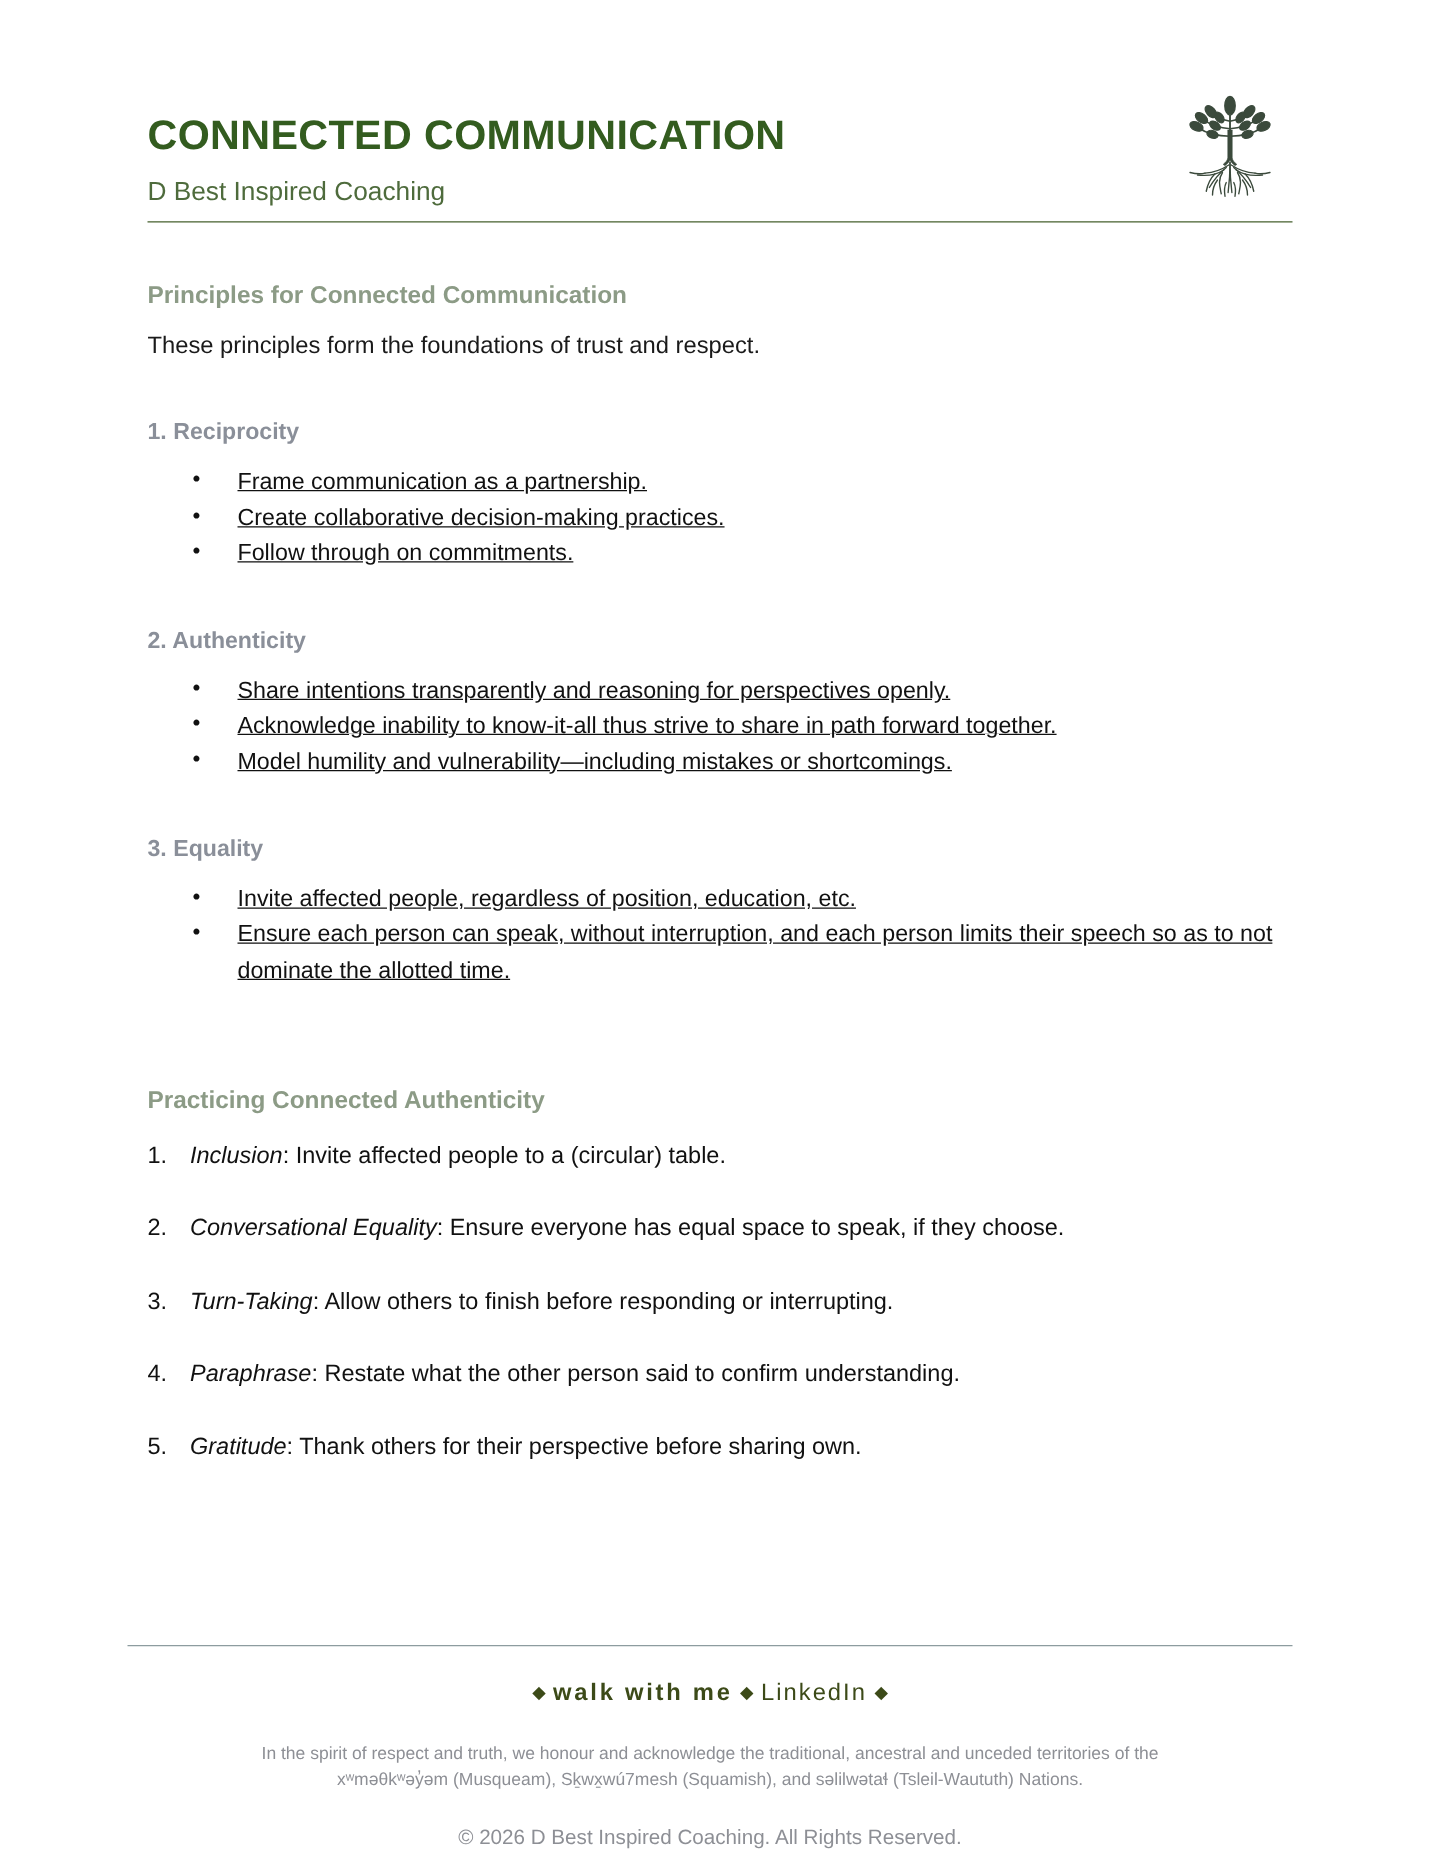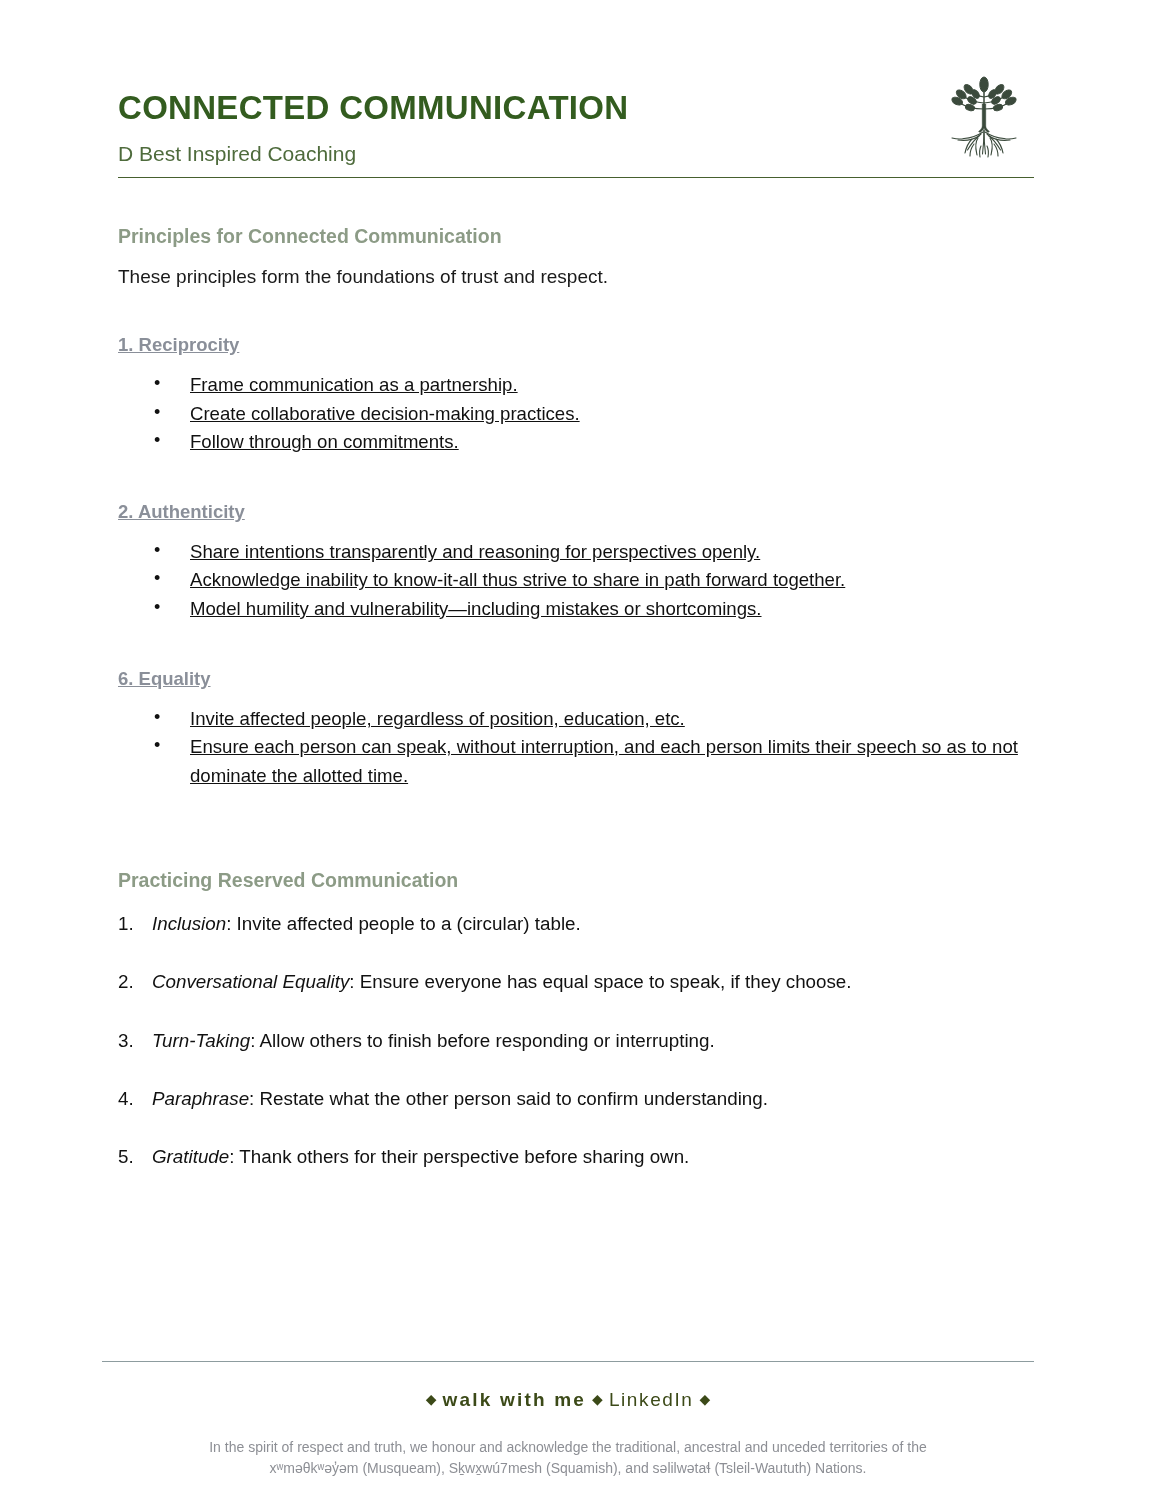--- a/index.html
+++ b/index.html
@@ -74,21 +74,20 @@
     color: #1a1a1a;
     margin: 14px 0 0 0;
     line-height: 1.35;
   }
   .sub-heading {
     font-size: 18.5px;
     font-weight: bold;
     color: #8a8f99;
     margin: 44px 0 0 0;
     line-height: 1.3;
-    text-decoration: underline;
   }
   ul.bullets {
     list-style: none;
     margin: 14px 0 0 0;
     padding: 0;
   }
   ul.bullets > li {
     position: relative;
     padding-left: 72px;
     font-size: 18.6px;
@@ -268,28 +267,28 @@
       <li>Follow through on commitments.</li>
     </ul>
 
     <h3 class="sub-heading">2. Authenticity</h3>
     <ul class="bullets">
       <li>Share intentions transparently and reasoning for perspectives openly.</li>
       <li>Acknowledge inability to know-it-all thus strive to share in path forward together.</li>
       <li>Model humility and vulnerability—including mistakes or shortcomings.</li>
     </ul>
 
-    <h3 class="sub-heading">6. Equality</h3>
+    <h3 class="sub-heading">3. Equality</h3>
     <ul class="bullets">
       <li>Invite affected people, regardless of position, education, etc.</li>
       <li>Ensure each person can speak, without interruption, and each person limits their speech so as to not dominate the allotted time.</li>
     </ul>
 
     <div class="practice-block">
-      <h2 class="section-heading">Practicing Reserved Communication</h2>
+      <h2 class="section-heading">Practicing Connected Authenticity</h2>
       <ol class="practices">
         <li><em>Inclusion</em><span>: Invite affected people to a (circular) table.</span></li>
         <li><em>Conversational Equality</em><span>: Ensure everyone has equal space to speak, if they choose.</span></li>
         <li><em>Turn-Taking</em><span>: Allow others to finish before responding or interrupting.</span></li>
         <li><em>Paraphrase</em><span>: Restate what the other person said to confirm understanding.</span></li>
         <li><em>Gratitude</em><span>: Thank others for their perspective before sharing own.</span></li>
       </ol>
     </div>
 
   </div>
@@ -299,15 +298,16 @@
 
     <div class="footer-links">
       <span class="diamond">◆</span><a href="#" class="link-strong">walk with me</a><span class="diamond">◆</span><a href="#" class="link-plain">LinkedIn</a><span class="diamond">◆</span>
     </div>
 
     <div class="land-ack">
       <div>In the spirit of respect and truth, we honour and acknowledge the traditional, ancestral and unceded territories of the</div>
       <div>xʷməθkʷəy̓əm (Musqueam), Sḵwx̱wú7mesh (Squamish), and səlilwətaɬ (Tsleil-Waututh) Nations.</div>
     </div>
 
+    <div class="copyright">© 2026 D Best Inspired Coaching. All Rights Reserved.</div>
   </div>
 
 </div>
 
 </body></html>

